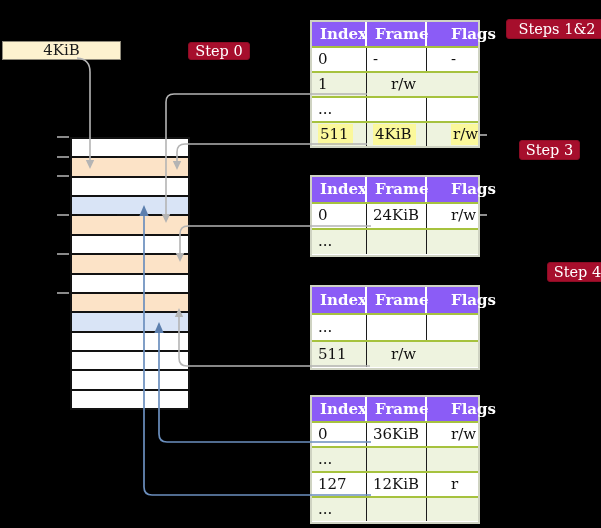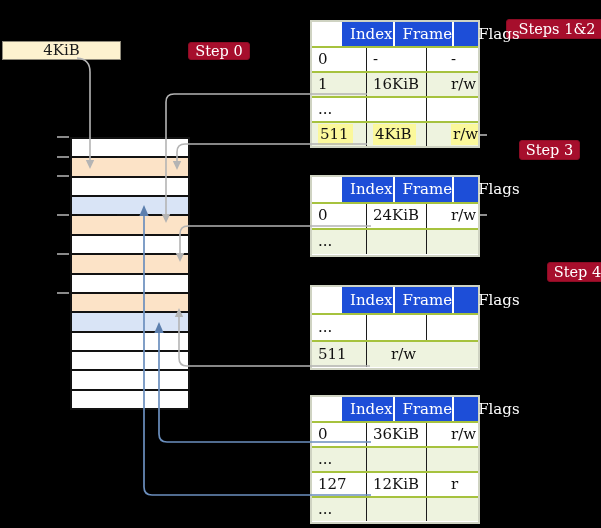--- a/index.html
+++ b/index.html
@@ -32,21 +32,21 @@
   .stack .mrow:last-child{border-bottom:none;}
   .mrow.white{background:#ffffff;}
   .mrow.orange{background:#fce3c7;}
   .mrow.blue{background:#d9e4f6;}
   .tick{position:absolute;left:57px;width:12px;height:2px;background:#8a8a8a;}
   
   .ptable{
     position:absolute;left:310px;width:170px;box-sizing:border-box;
     background:#fff;border:2px solid #cfd3c2;font-size:15px;color:#111;
   }
-  .thead{display:flex;background:#1d4ed8;color:#fff;font-weight:normal;margin-left:30px;}
+  .thead{display:flex;background:#8b5cf6;color:#fff;font-weight:bold;}
   .thead .cell{border-right:2px solid #fff;padding-left:8px;box-sizing:border-box;}
   .thead .cell:last-child{border-right:none;}
   .trow{display:flex;background:#fff;border-top:2px solid #a6c23e;box-sizing:border-box;}
   .trow.shaded{background:#eef3df;}
   .trow .cell{border-right:1px solid #1c1c1c;padding-left:6px;box-sizing:border-box;overflow:hidden;}
   .trow .cell:last-child{border-right:none;}
   .cell.c0{width:55px;}
   .cell.c1{width:60px;}
   .cell.c2{width:51px;flex:1;padding-left:24px;}
   .hl{background:#fbf89b;padding:1px 4px 2px 2px;}
@@ -106,21 +106,20 @@
         <div class="cell c1">Frame</div>
         <div class="cell c2">Flags</div>
       </div>
       <div class="trow" style="height: 25px; line-height: 22px;">
         <div class="cell c0">0</div>
         <div class="cell c1">-</div>
         <div class="cell c2">-</div>
       </div>
       <div class="trow shaded" style="height: 25px; line-height: 22px;">
         <div class="cell c0">1</div>
-        <div class="cell c1">16KiB</div>
         <div class="cell c2">r/w</div>
       </div>
       <div class="trow" style="height: 25px; line-height: 22px;">
         <div class="cell c0">...</div>
         <div class="cell c1"></div>
         <div class="cell c2"></div>
       </div>
       <div class="trow shaded" style="height: 25px; line-height: 22px;">
         <div class="cell c0"><span class="hl">511</span></div>
         <div class="cell c1"><span class="hl">4KiB</span></div>

